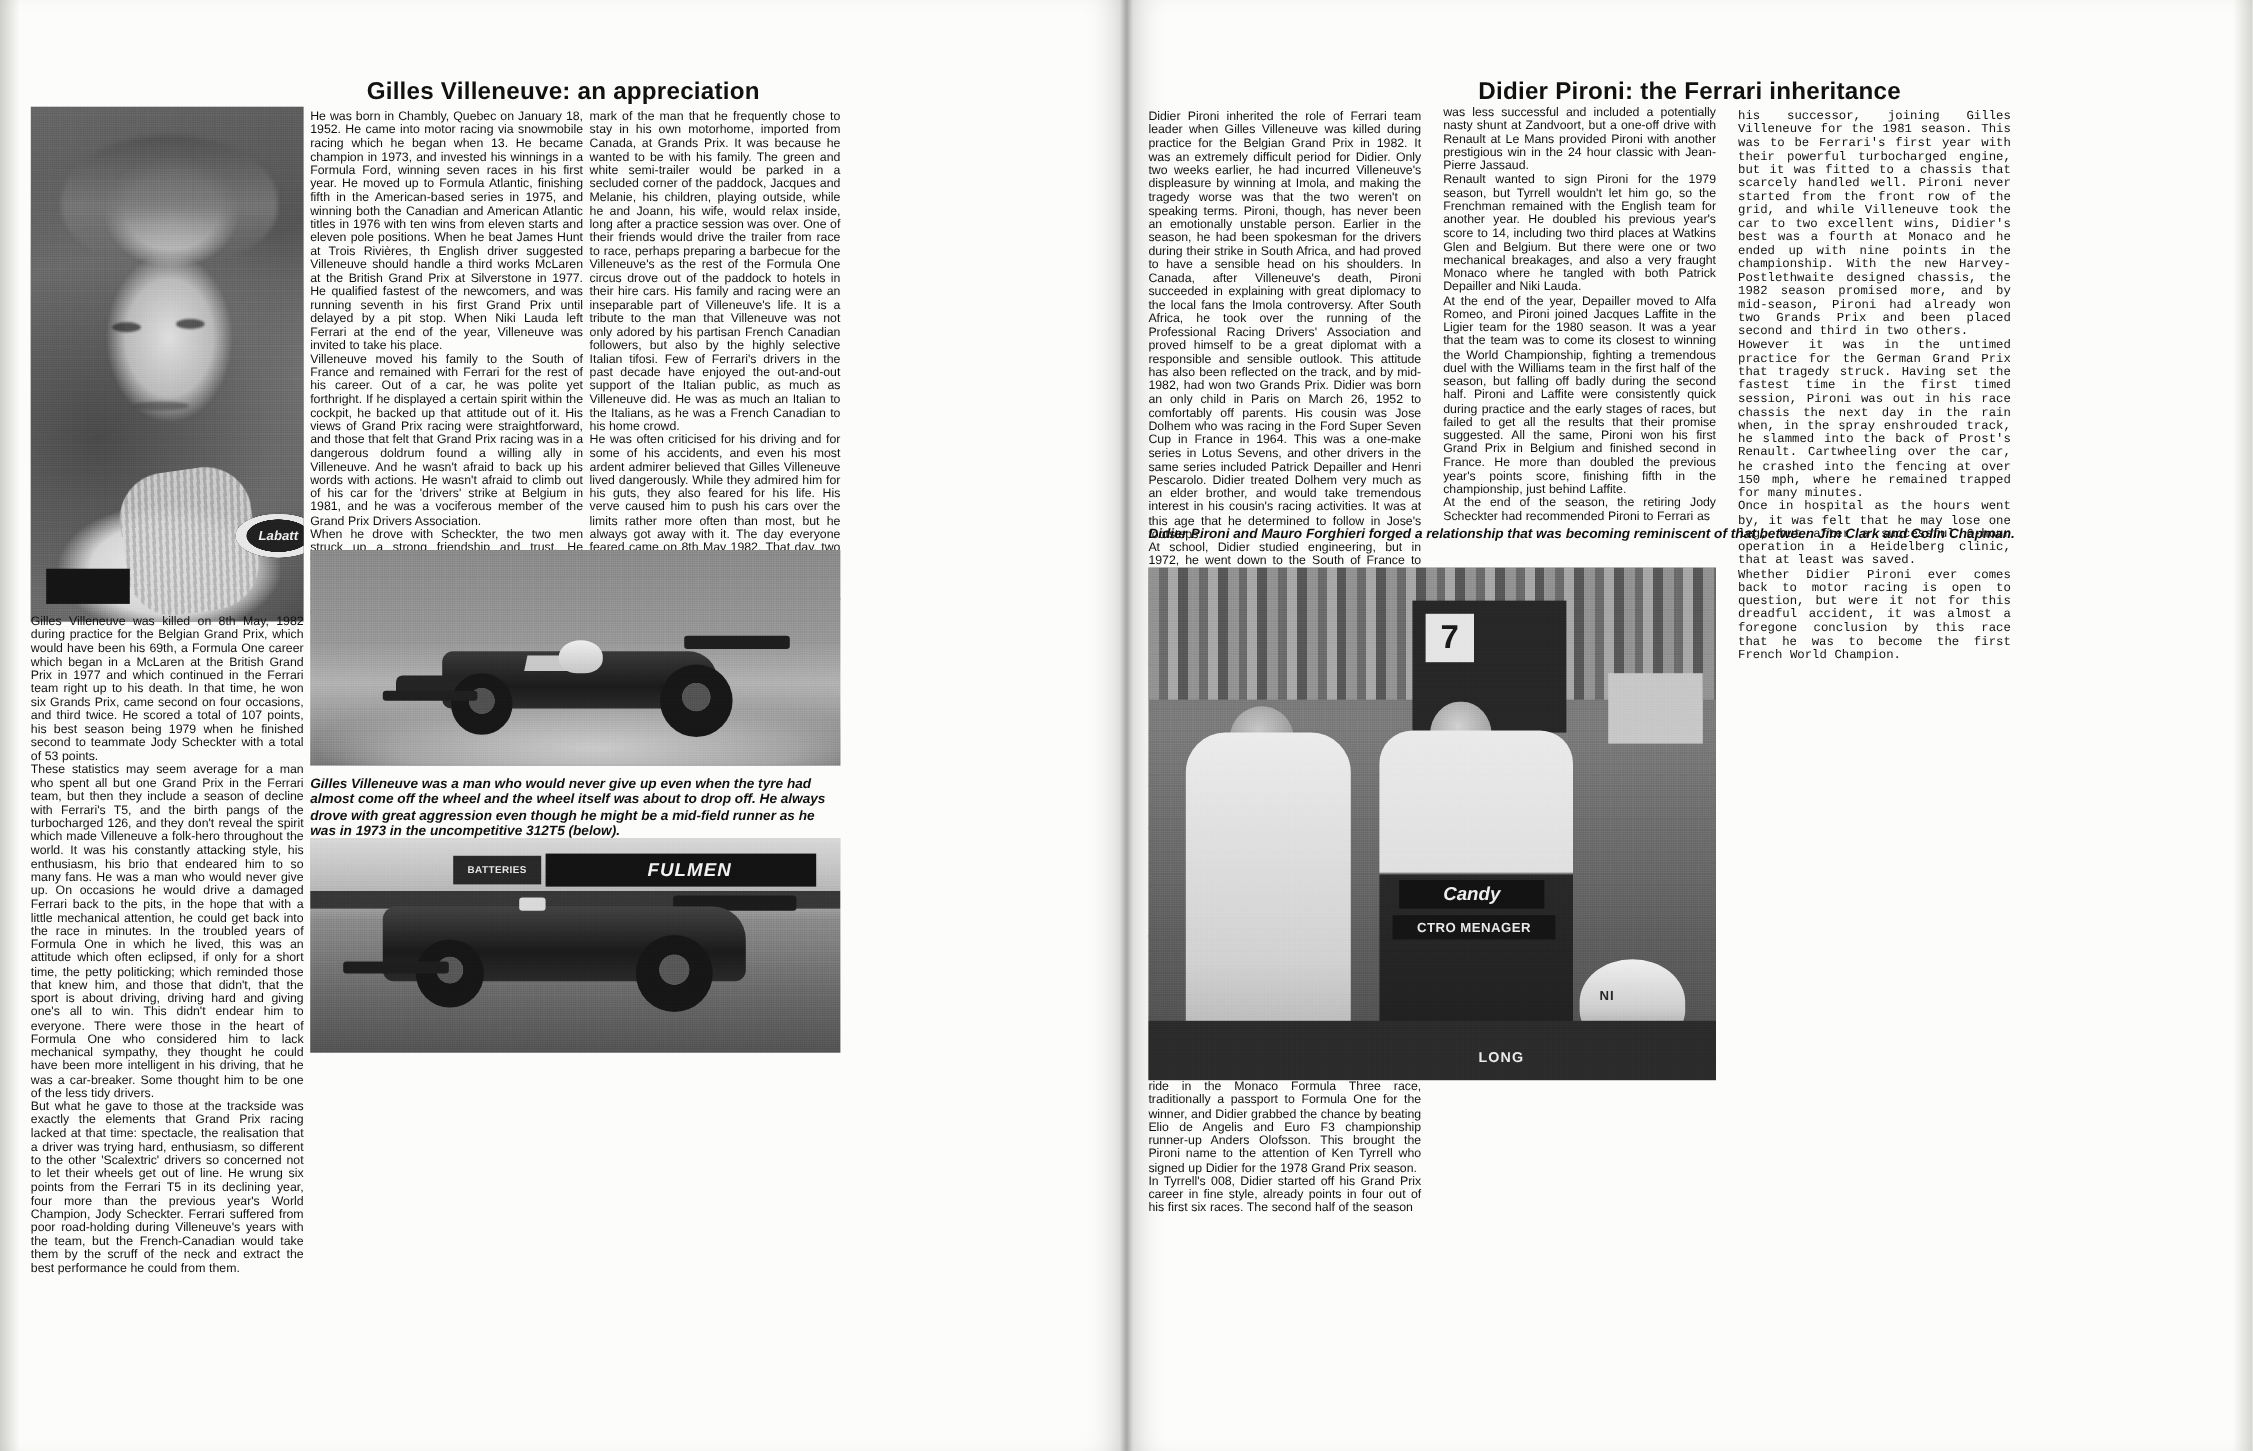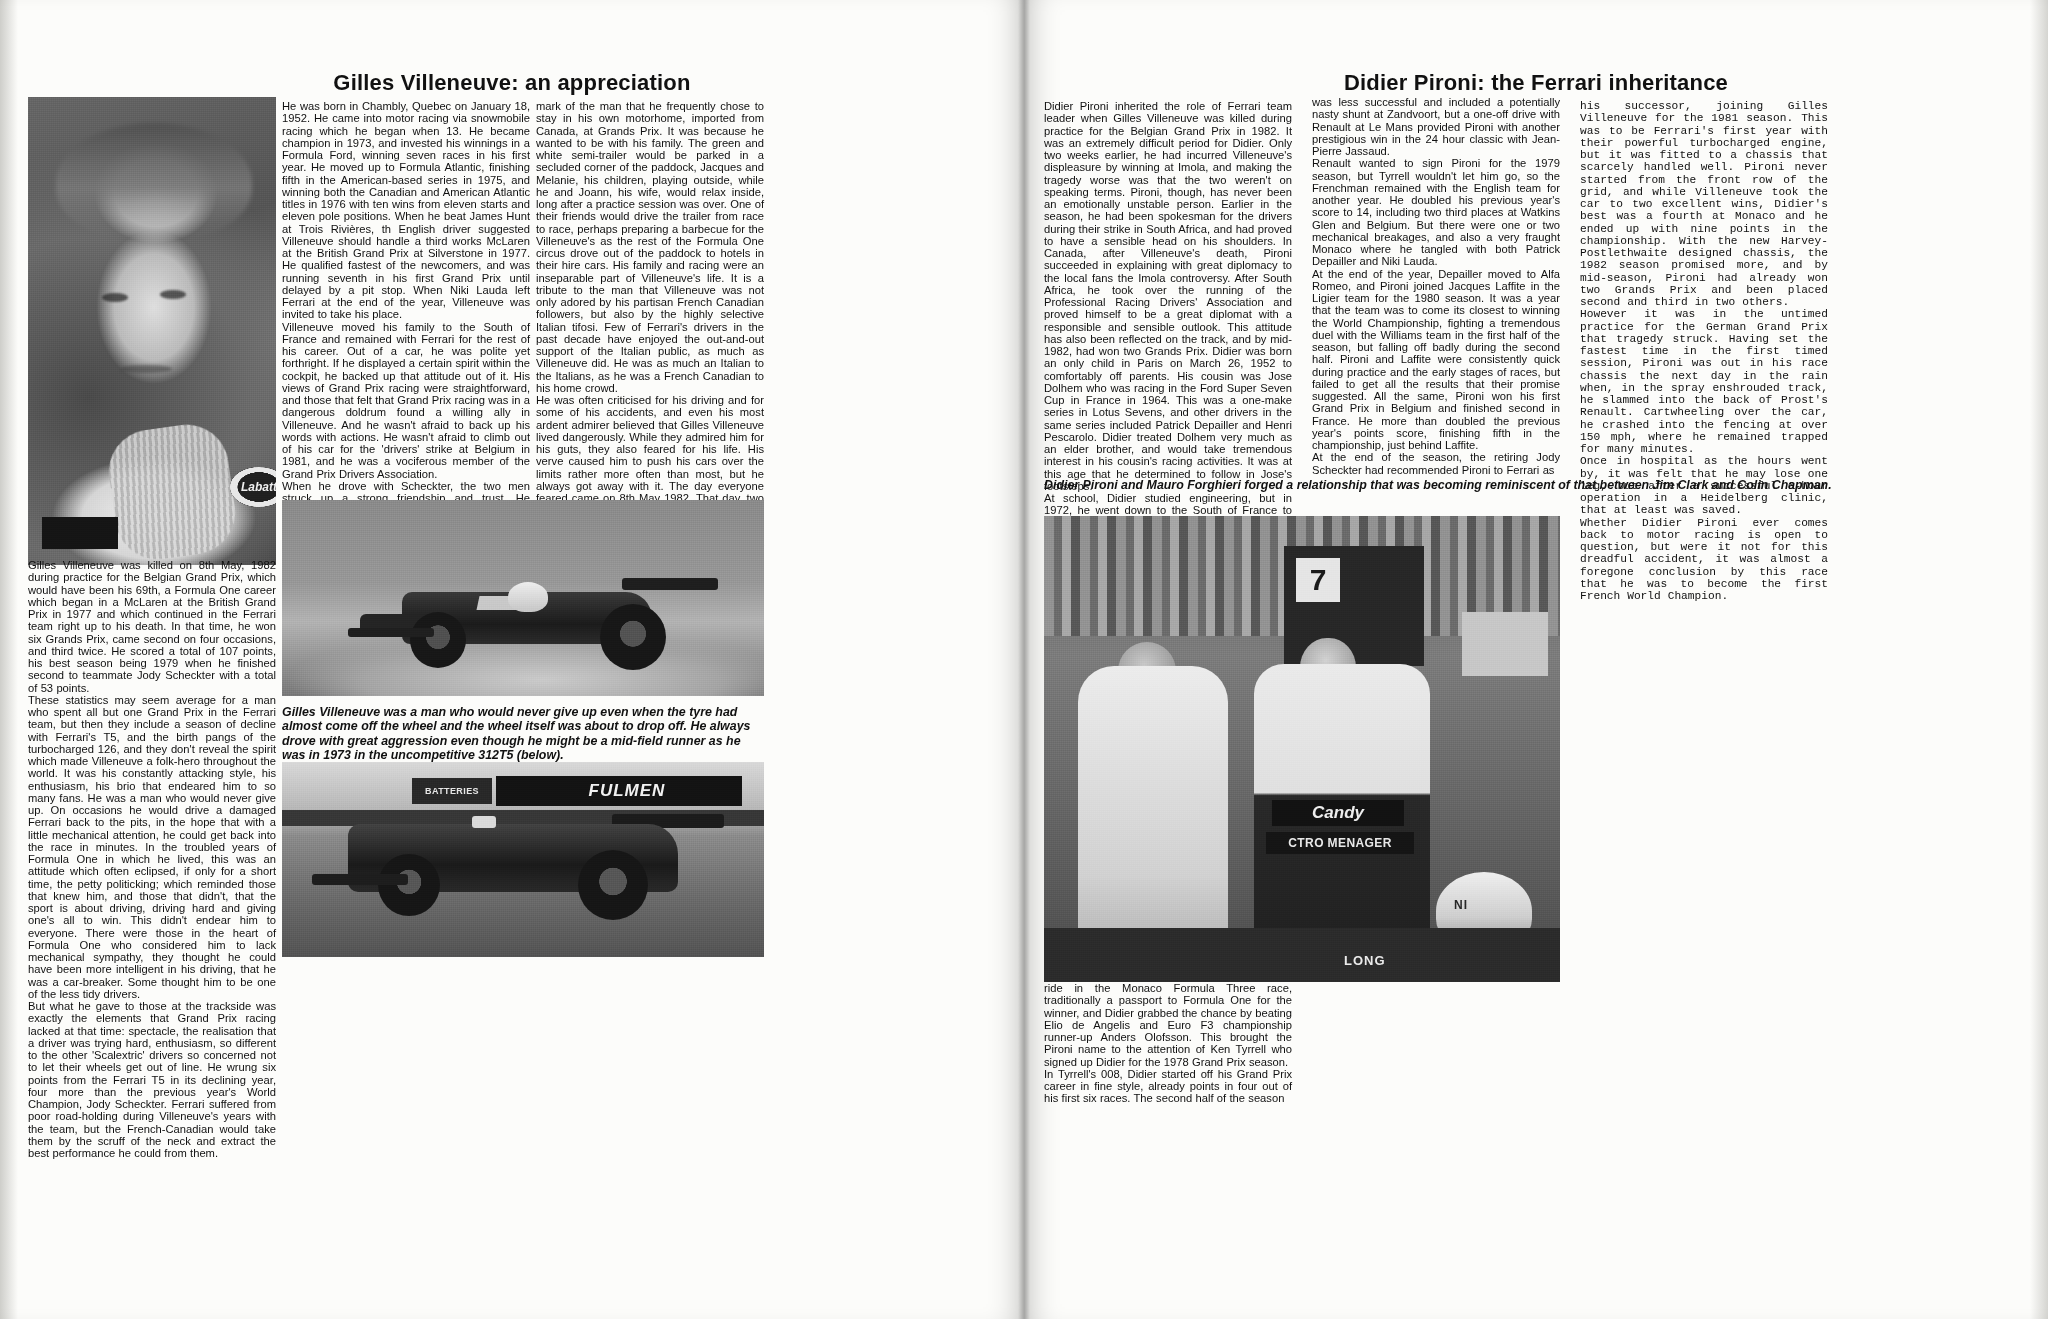--- a/index.html
+++ b/index.html
@@ -95,22 +95,22 @@
       radial-gradient(circle at 60px 300px, #4d4a45 0%, #6e6a63 45%, rgba(110,106,99,0) 70%),
       linear-gradient(160deg,#6a665f 0%,#585550 35%,#7d7972 60%,#4f4c47 100%);
   }
   #photo-portrait .eye-l{position:absolute;left:74px;top:196px;width:26px;height:9px;border-radius:50%;background:#2e2b27;opacity:.75;filter:blur(1.2px);}
   #photo-portrait .eye-r{position:absolute;left:132px;top:193px;width:26px;height:9px;border-radius:50%;background:#2e2b27;opacity:.75;filter:blur(1.2px);}
   #photo-portrait .mouth{position:absolute;left:92px;top:268px;width:52px;height:8px;border-radius:50%;background:#4a443c;opacity:.6;filter:blur(1.6px);}
   #photo-portrait .hair{position:absolute;left:28px;top:26px;width:196px;height:118px;border-radius:50% 50% 44% 44%;
     background:linear-gradient(180deg,#55514b,#7c776f 55%,rgba(124,119,111,0));opacity:.92;filter:blur(2px);}
   #photo-portrait .collar{position:absolute;left:84px;top:330px;width:120px;height:130px;border-radius:42px;
     background:repeating-linear-gradient(96deg,#ded9cf 0 3px,#b9b2a6 3px 6px);opacity:.9;filter:blur(.4px);transform:rotate(-8deg);}
-  #photo-portrait .badge{position:absolute;left:202px;top:370px;width:58px;height:40px;border-radius:50%;
-    background:radial-gradient(ellipse at 50% 50%,#22201d 0 52%,#ece8df 53% 70%,#2a2824 71%);}
+  #photo-portrait .badge{position:absolute;left:186px;top:370px;width:58px;height:40px;border-radius:50%;
+    background:radial-gradient(ellipse at 50% 50%,#22201d 0 52%,#ece8df 53% 70%,#2a2824 71%);padding-left:20px;}
   #photo-portrait .badge span{position:absolute;inset:0;display:flex;align-items:center;justify-content:center;
     font-style:italic;font-weight:bold;font-size:12px;color:#f3efe6;}
   #photo-portrait .darkblock{position:absolute;left:14px;top:420px;width:76px;height:32px;background:#171513;}
 
   
   #photo-car1{left:282px;top:500px;width:482px;height:196px;
     background:
       radial-gradient(ellipse 300px 60px at 260px 180px,#cfcac0 0%,#a9a49a 60%,rgba(150,146,138,0) 85%),
       linear-gradient(180deg,#8e8a82 0%,#9c978f 42%,#b7b2a8 62%,#7d786f 100%);
   }

